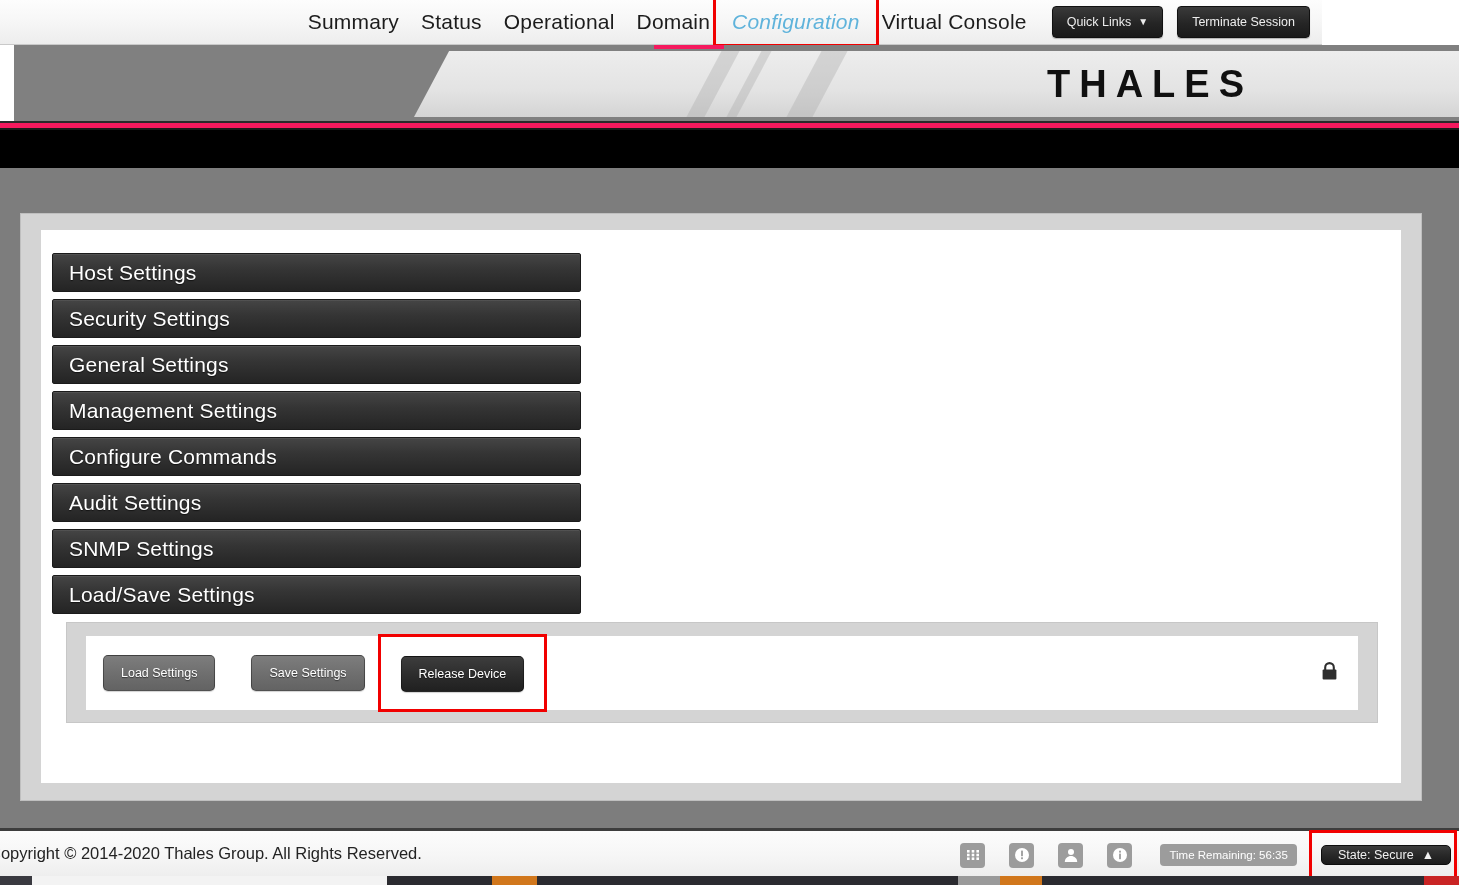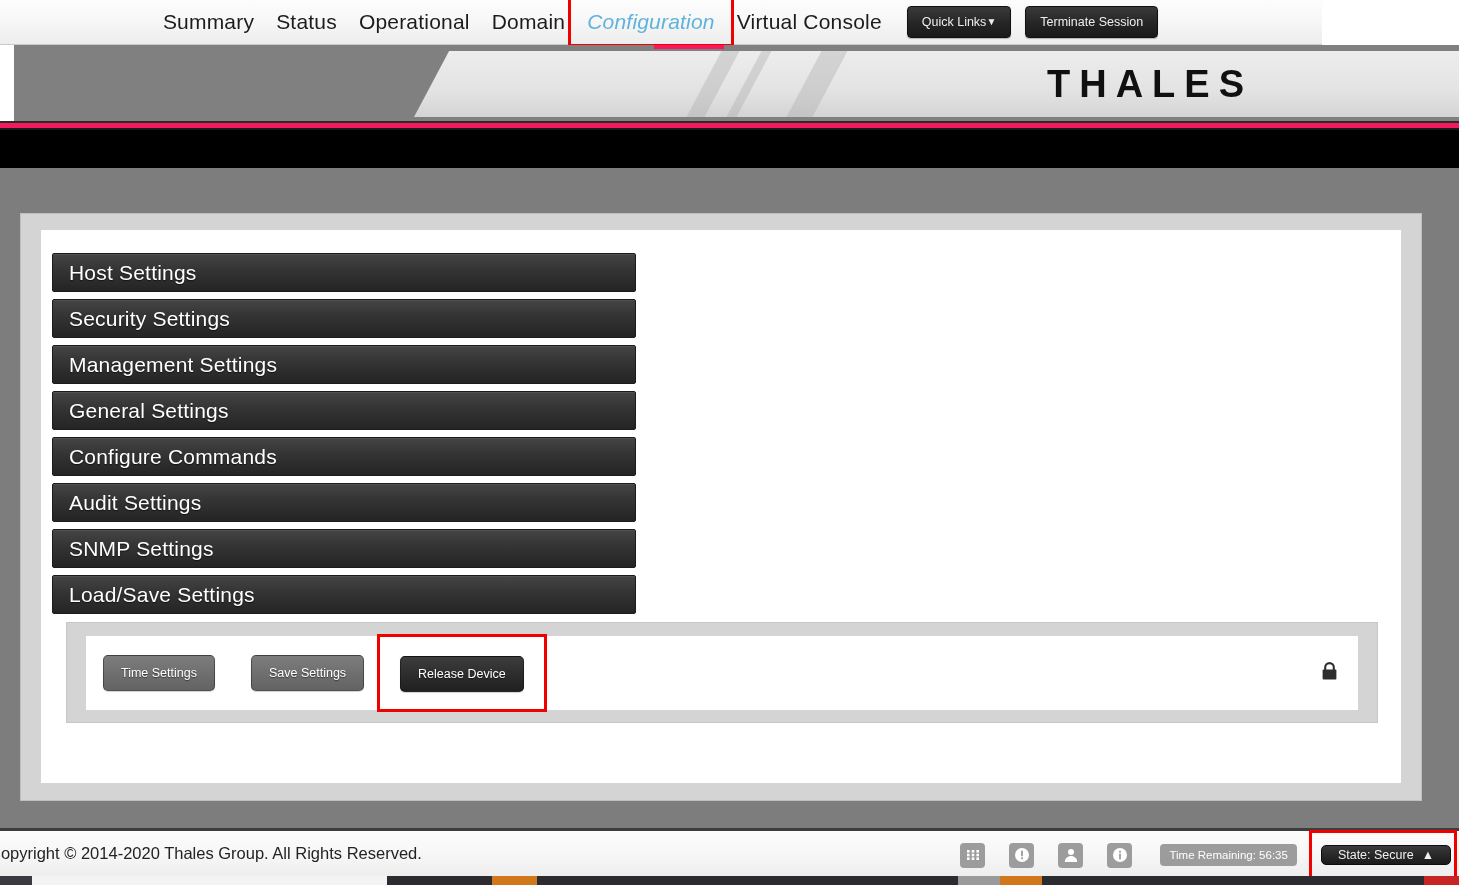--- a/index.html
+++ b/index.html
@@ -10,40 +10,40 @@
     background: #ffffff;
     font-family: "Liberation Sans", sans-serif;
   }
   #app { position: relative; width: 1459px; height: 885px; }
 
   
   .topnav {
     position: absolute; left: 0; top: 0; width: 1322px; height: 45px;
     background: linear-gradient(to bottom, #fdfdfd 0%, #f7f7f7 45%, #ededed 100%);
     border-bottom: 1px solid #c9c9c9;
-    display: flex; align-items: center; justify-content: center;
+    display: flex; align-items: center; justify-content: flex-end;
     padding-right: 12px;
   }
   .navlink {
     font-size: 21px; color: #1c1c1c; letter-spacing: .2px;
     padding: 3px 11px; white-space: nowrap; cursor: pointer;
     font-weight: 400;
   }
   .navlink.active { color: #5fb3db; }
   .navwrap { position: relative; display: inline-block; font-style: italic; }
   .annot-box {
     position: absolute; border: 3px solid #f10000; pointer-events: none;
   }
   .nav-annot { left: -8px; top: -13px; right: -8px; bottom: -13px; }
 
   .navbtn {
     background: linear-gradient(to bottom, #3a3a3a 0%, #252525 55%, #1a1a1a 100%);
     color: #ededed; font-size: 12.5px; border-radius: 4px;
     padding: 8px 14px; margin-left: 14px; white-space: nowrap; cursor: pointer;
-    border: 1px solid #111; display: inline-flex; align-items: center; 
+    border: 1px solid #111; display: inline-flex; align-items: center; gap: 7px;
     box-shadow: 0 1px 1px rgba(0,0,0,.25);
   }
   .navbtn .chev { font-size: 10px; line-height: 1; }
 
   
   .brandband {
     position: absolute; left: 14px; top: 45px; width: 1459px; height: 102px;
     background: #808080; overflow: hidden;
   }
   .brand-slab {
@@ -81,21 +81,21 @@
   .outer-panel {
     position: absolute; left: 20px; top: 45px; width: 1402px; height: 588px;
     background: #d4d4d4; border: 1px solid #bfbfbf;
   }
   .white-panel {
     position: absolute; left: 20px; top: 16px; width: 1360px; height: 553px;
     background: #ffffff;
   }
 
   
-  .menu-list { position: absolute; left: 11px; top: 23px; width: 584px; }
+  .menu-list { position: absolute; left: 11px; top: 23px; width: 529px; }
   .menu-item {
     height: 39px; margin-bottom: 7px;
     background: linear-gradient(to bottom, #454545 0%, #353535 40%, #242424 100%);
     border: 1px solid #1b1b1b; border-radius: 2px;
     display: flex; align-items: center;
     color: #ffffff; font-size: 21px; padding-left: 16px;
     cursor: pointer; letter-spacing: .2px;
     text-shadow: 0 1px 1px rgba(0,0,0,.6);
     box-shadow: inset 0 1px 0 rgba(255,255,255,.07);
   }
@@ -212,32 +212,32 @@
   <div class="pinkline"></div>
   <div class="blackband"></div>
 
   <div class="stage">
     <div class="outer-panel">
       <div class="white-panel">
 
         <div class="menu-list">
           <div class="menu-item">Host Settings</div>
           <div class="menu-item">Security Settings</div>
+          <div class="menu-item">General Settings</div>
           <div class="menu-item">Management Settings</div>
-          <div class="menu-item">General Settings</div>
           <div class="menu-item">Configure Commands</div>
           <div class="menu-item">Audit Settings</div>
           <div class="menu-item">SNMP Settings</div>
           <div class="menu-item">Load/Save Settings</div>
         </div>
 
         <div class="action-outer">
           <div class="action-inner">
             <div class="btn-row">
-              <span class="abtn muted">Time Settings</span>
+              <span class="abtn muted">Load Settings</span>
               <span class="abtn muted">Save Settings</span>
               <span class="btn-annot-wrap">
                 <span class="abtn dark">Release Device</span>
                 <span class="annot-box btn-annot"></span>
               </span>
             </div>
             <span class="lock-icon">
               <svg width="17" height="19" viewBox="0 0 17 19" aria-hidden="true">
                 <path d="M4.2 8V5.4a4.3 4.3 0 0 1 8.6 0V8" fill="none" stroke="#2e2e2e" stroke-width="2.1"></path>
                 <rect x="1.6" y="7.6" width="13.8" height="10" rx="1" fill="#2e2e2e"></rect>

